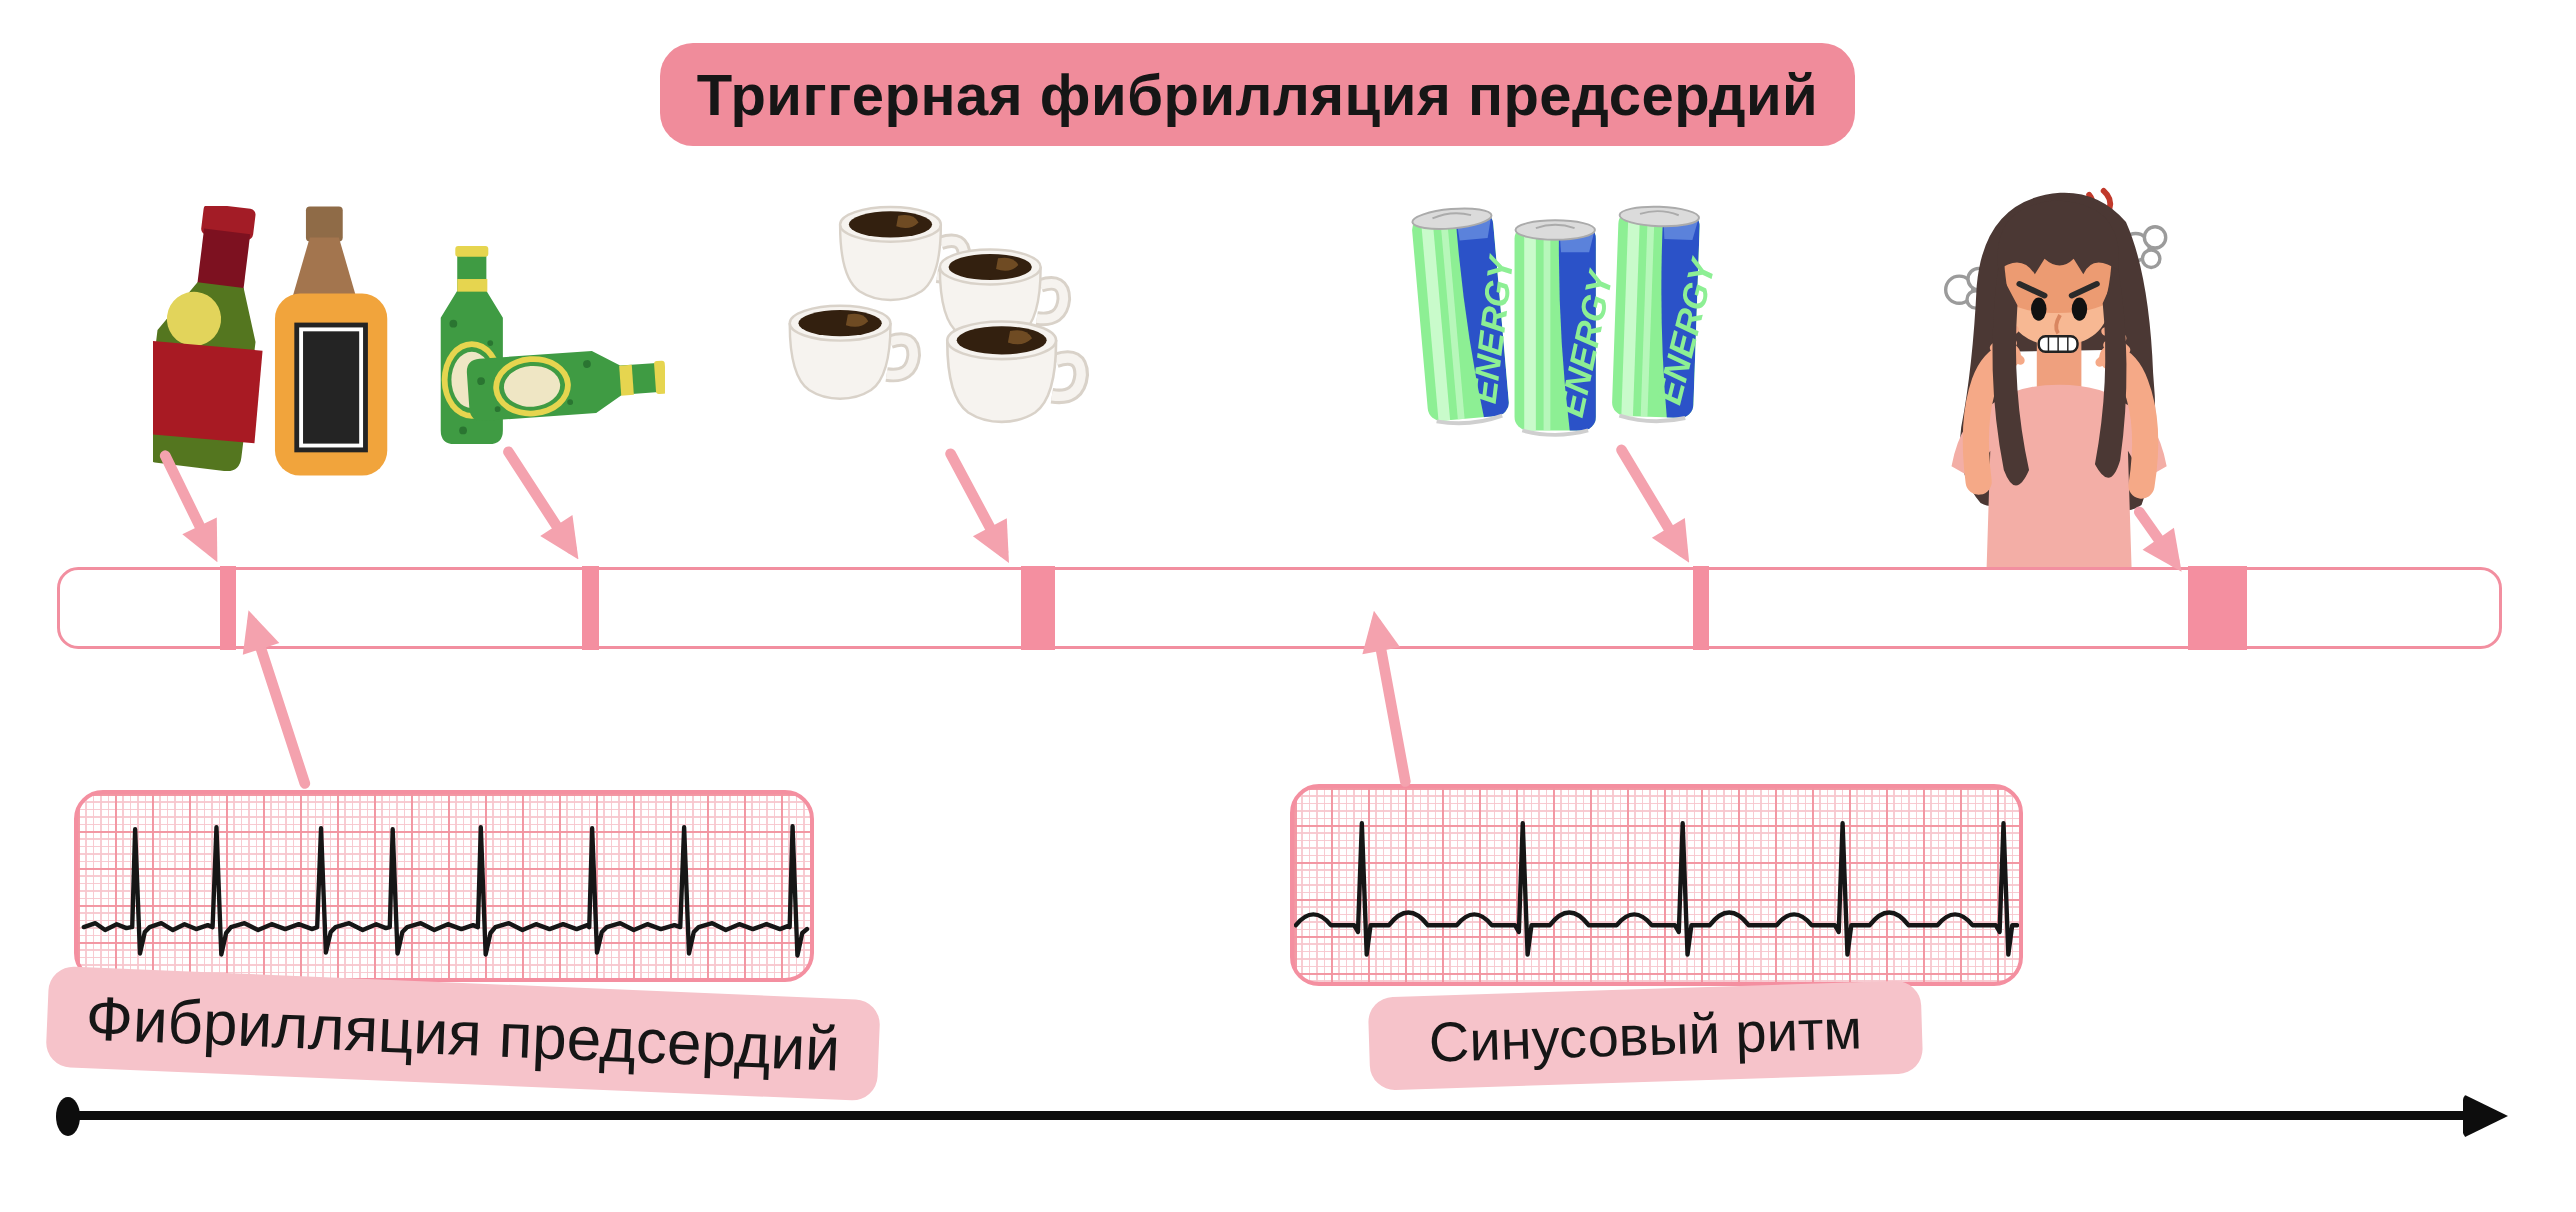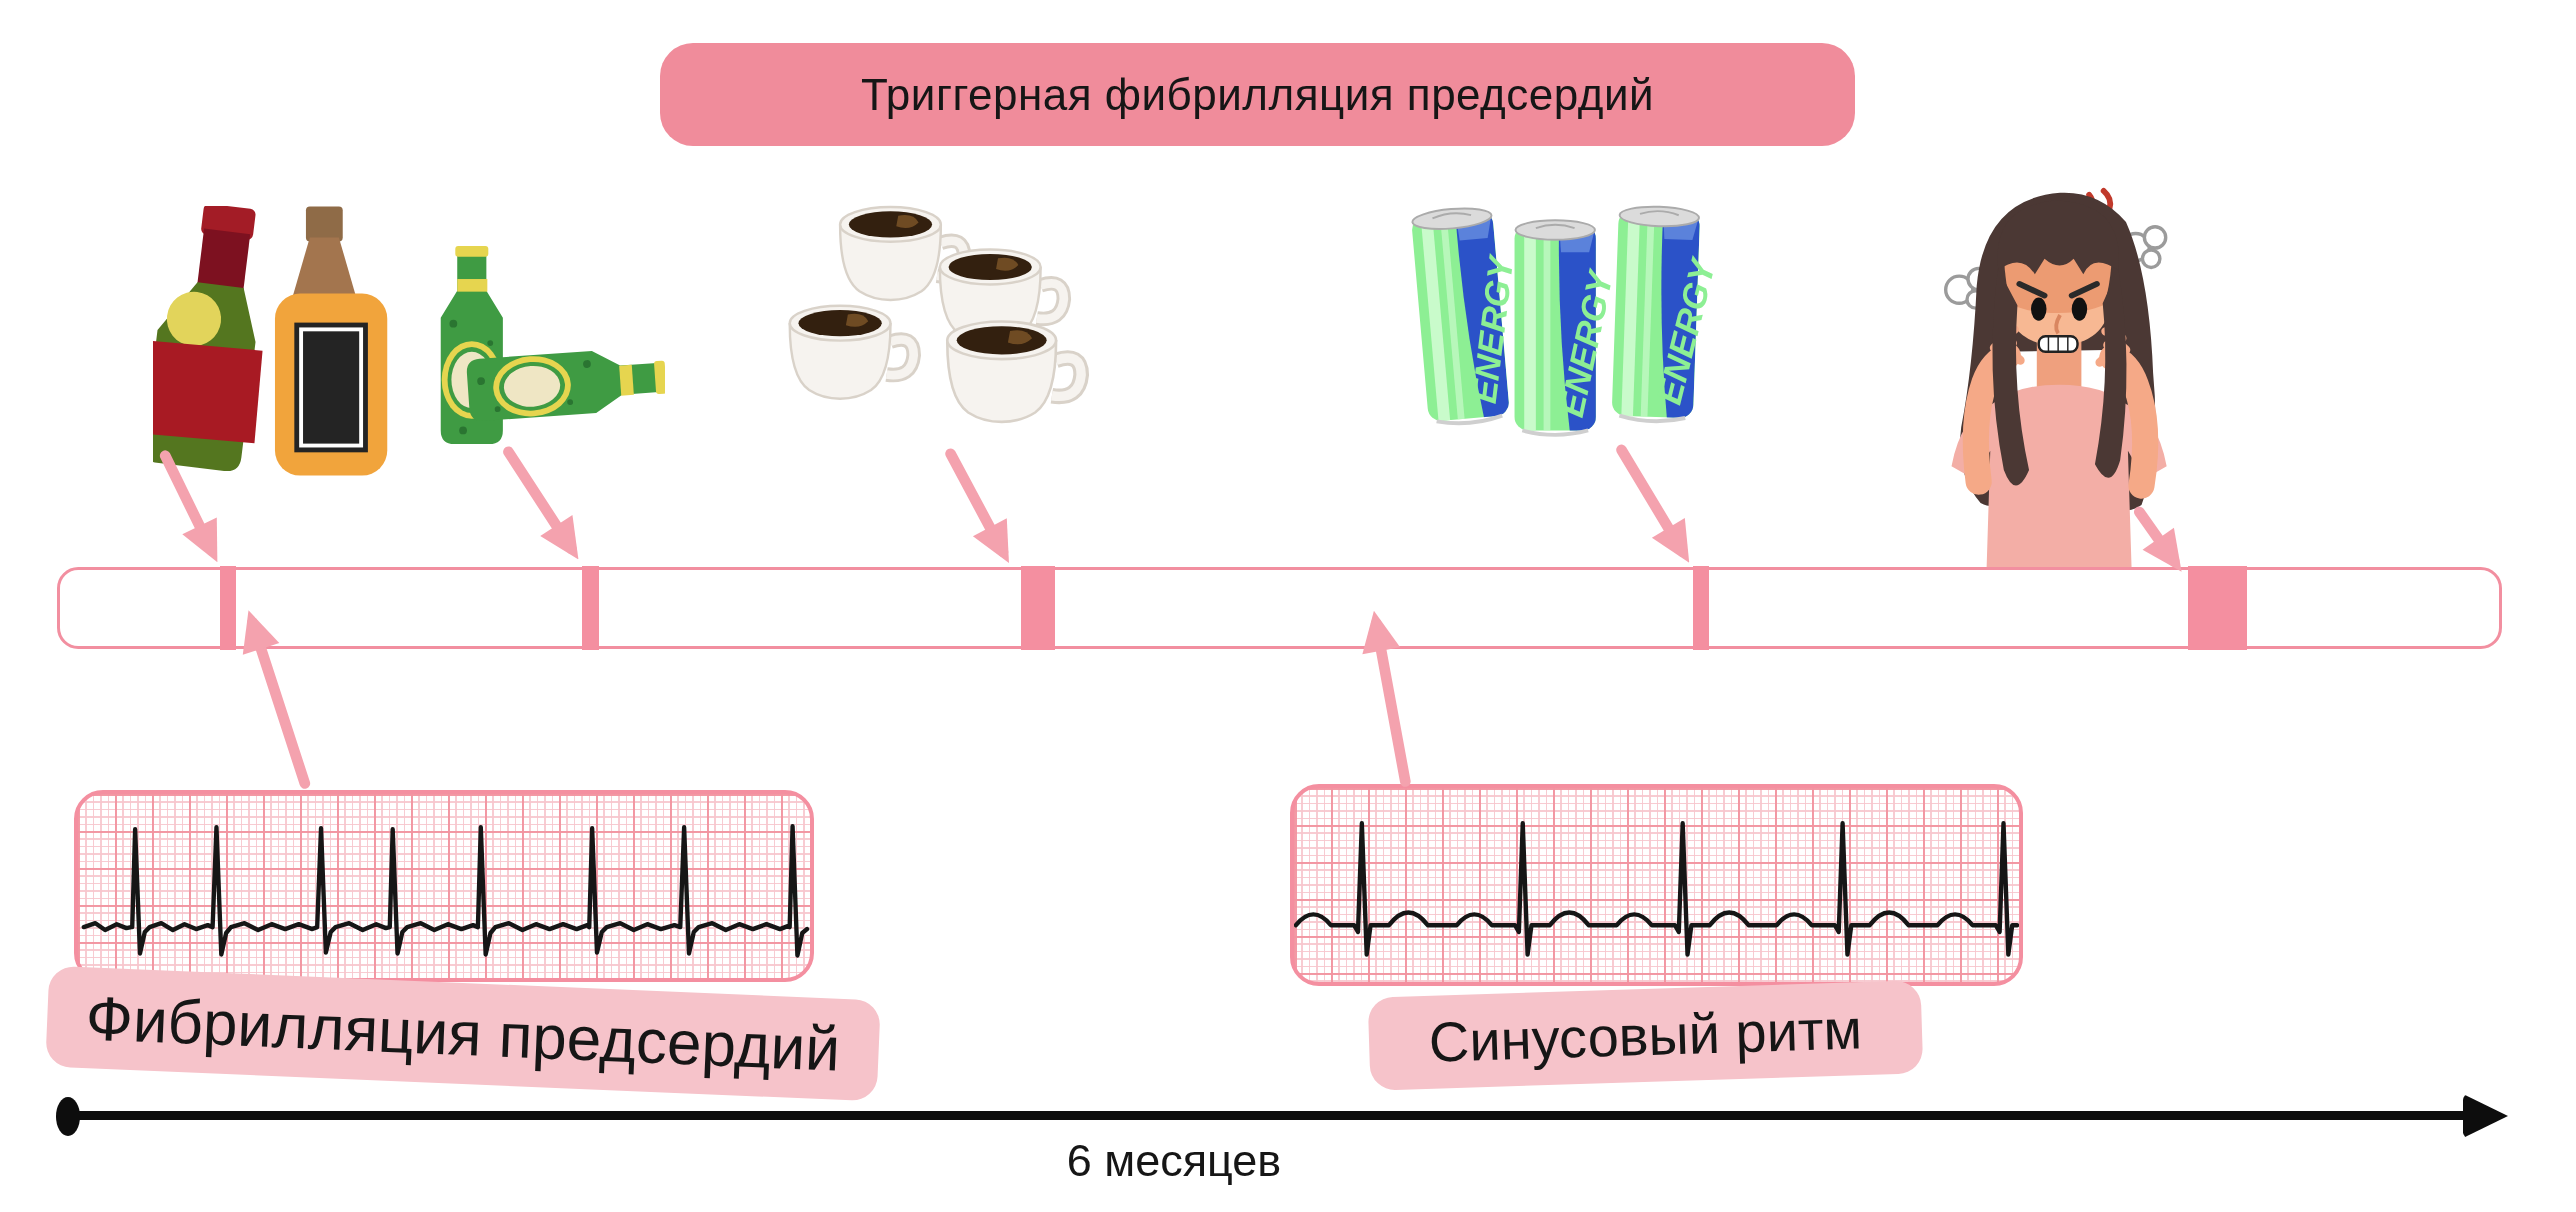--- a/index.html
+++ b/index.html
@@ -1,21 +1,21 @@
 <!DOCTYPE html>
 <html><head>
 <meta charset="utf-8">
 <style>
   html,body{margin:0;padding:0;background:#ffffff;}
   body{font-family:"Liberation Sans","DejaVu Sans",sans-serif;}
   .canvas{position:relative;width:2576px;height:1212px;background:#fff;overflow:hidden;}
 
   .title-box{position:absolute;left:660px;top:43px;width:1195px;height:103px;
     background:#F08C9B;border-radius:33px;display:flex;align-items:center;justify-content:center;}
-  .title-box span{font-size:44px;color:#161616;letter-spacing:0.5px;}
+  .title-box span{font-size:58px;color:#161616;letter-spacing:0.5px;font-weight:bold;}
 
   .icon{position:absolute;}
 
   .timeline-bar{position:absolute;left:57px;top:567px;width:2445px;height:82px;
     background:#fff;border:3.9px solid #F28FA0;border-radius:21.3px;box-sizing:border-box;}
   .marker{position:absolute;top:566px;height:84px;background:#F48FA0;z-index:5;}
   .m1{left:220px;width:15.5px;}
   .m2{left:582px;width:16.5px;}
   .m3{left:1021px;width:34px;}
   .m4{left:1693px;width:15.5px;}
@@ -229,16 +229,15 @@
       <line x1="1672" y1="464" x2="1735" y2="569" marker-end="url(#ah)"></line>
       <line x1="2206" y1="528" x2="2242" y2="579" marker-end="url(#ah)"></line>
       <line x1="314" y1="808" x2="260" y2="642" marker-end="url(#ah)"></line>
       <line x1="1449" y1="806" x2="1419" y2="643" marker-end="url(#ah)"></line>
     </g>
   </svg>
 
   <div class="axis-dot"></div>
   <div class="axis-line"></div>
   <div class="axis-head"></div>
-  <div class="axis-label">6 месяцев</div>
 
 </div>
 
 
 </body></html>

